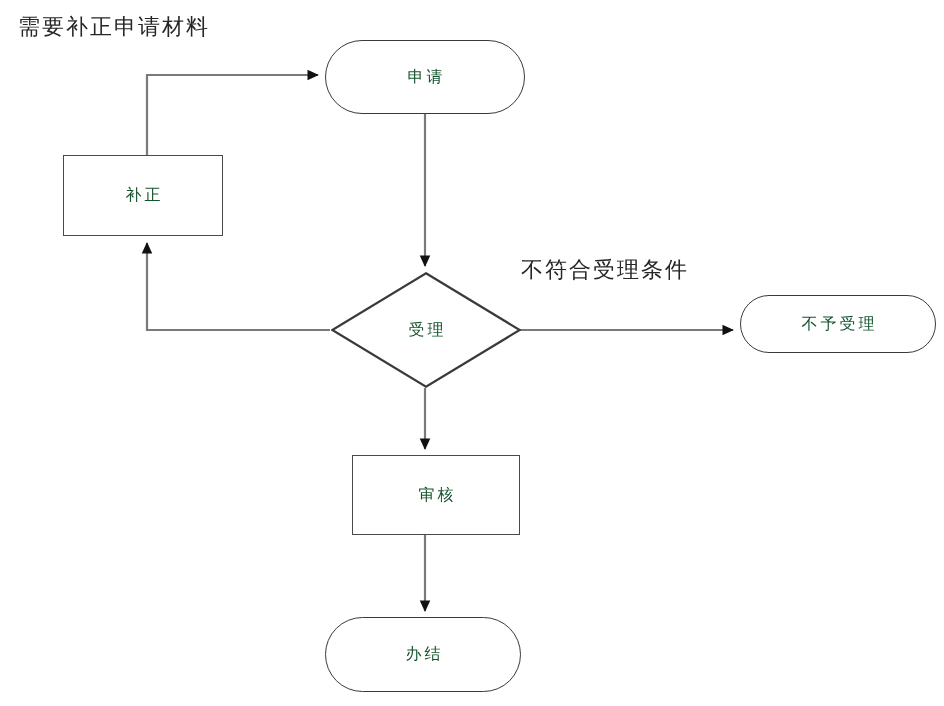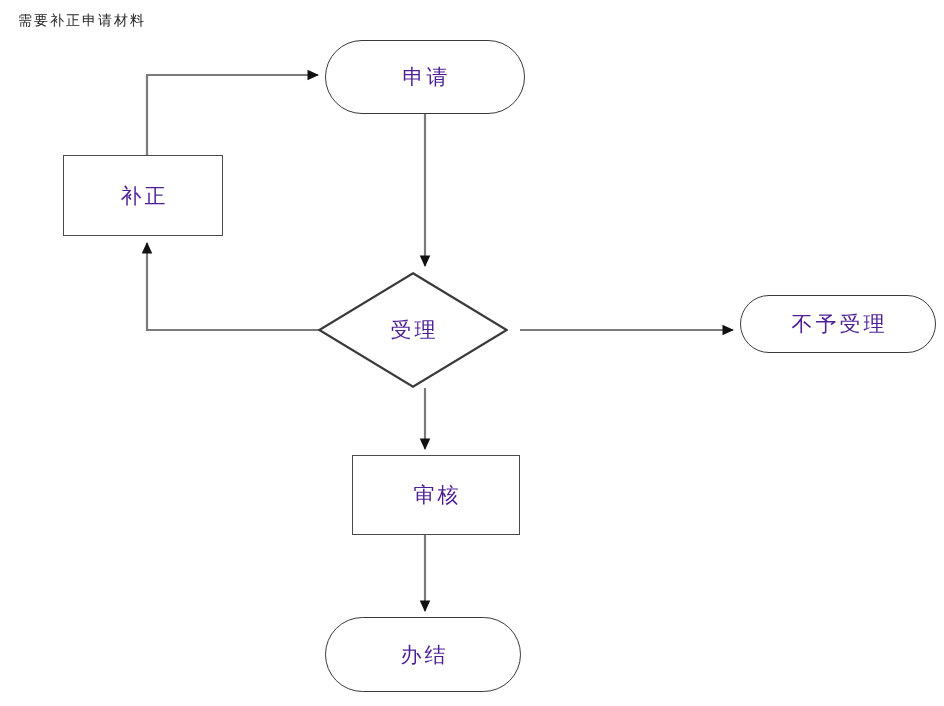--- a/index.html
+++ b/index.html
@@ -27,22 +27,22 @@
     width: 944px;
     height: 706px;
   }
   .node {
     position: absolute;
     box-sizing: border-box;
     display: flex;
     align-items: center;
     justify-content: center;
     background: #ffffff;
-    color: #4c1d95;
-    font-size: 21px;
+    color: #14532d;
+    font-size: 16px;
     letter-spacing: 3px;
     text-indent: 3px;
     white-space: nowrap;
     z-index: 3;
   }
   .node.rect {
     border: 1.6px solid #4a4a4a;
   }
   .node.stadium {
     border: 1.9px solid #3a3a3a;
@@ -56,21 +56,21 @@
     position: absolute;
     left: 0;
     top: 0;
     width: 100%;
     height: 100%;
     z-index: -1;
   }
   .edge-label {
     position: absolute;
     color: #262626;
-    font-size: 14px;
+    font-size: 22px;
     letter-spacing: 2px;
     white-space: nowrap;
     z-index: 4;
     font-family: Liberation Serif, serif;
   }
 </style>
 </head>
 <body>
 
 <div id="canvas">
@@ -108,35 +108,36 @@
   </svg>
 
   <div class="node stadium" style="left:325px; top:40px; width:200px; height:74px;">
     <span>申请</span>
   </div>
 
   <div class="node rect" style="left:63px; top:155px; width:160px; height:81px;">
     <span>补正</span>
   </div>
 
-  <div class="node diamond" style="left:318px; top:272px; width:190px; height:116px;">
+  <div class="node diamond" style="left:331px; top:272px; width:190px; height:116px;">
     <svg class="diamond-shape" viewBox="0 0 190 116" xmlns="http://www.w3.org/2000/svg" preserveAspectRatio="none">
       <polygon points="95,1.3 188.7,58 95,114.7 1.3,58" fill="#ffffff" stroke="#3a3a3a" stroke-width="2.2"></polygon>
     </svg>
     <span>受理</span>
   </div>
 
   <div class="node stadium" style="left:740px; top:295px; width:196px; height:58px;">
     <span>不予受理</span>
   </div>
 
   <div class="node rect" style="left:352px; top:455px; width:168px; height:80px;">
     <span>审核</span>
   </div>
 
   <div class="node stadium" style="left:325px; top:617px; width:196px; height:75px;">
     <span>办结</span>
   </div>
 
   <div class="edge-label" style="left:18px; top:12px;">需要补正申请材料</div>
 
+  <div class="edge-label" style="left:521px; top:255px;">不符合受理条件</div>
 
 </div>
 
 </body></html>

